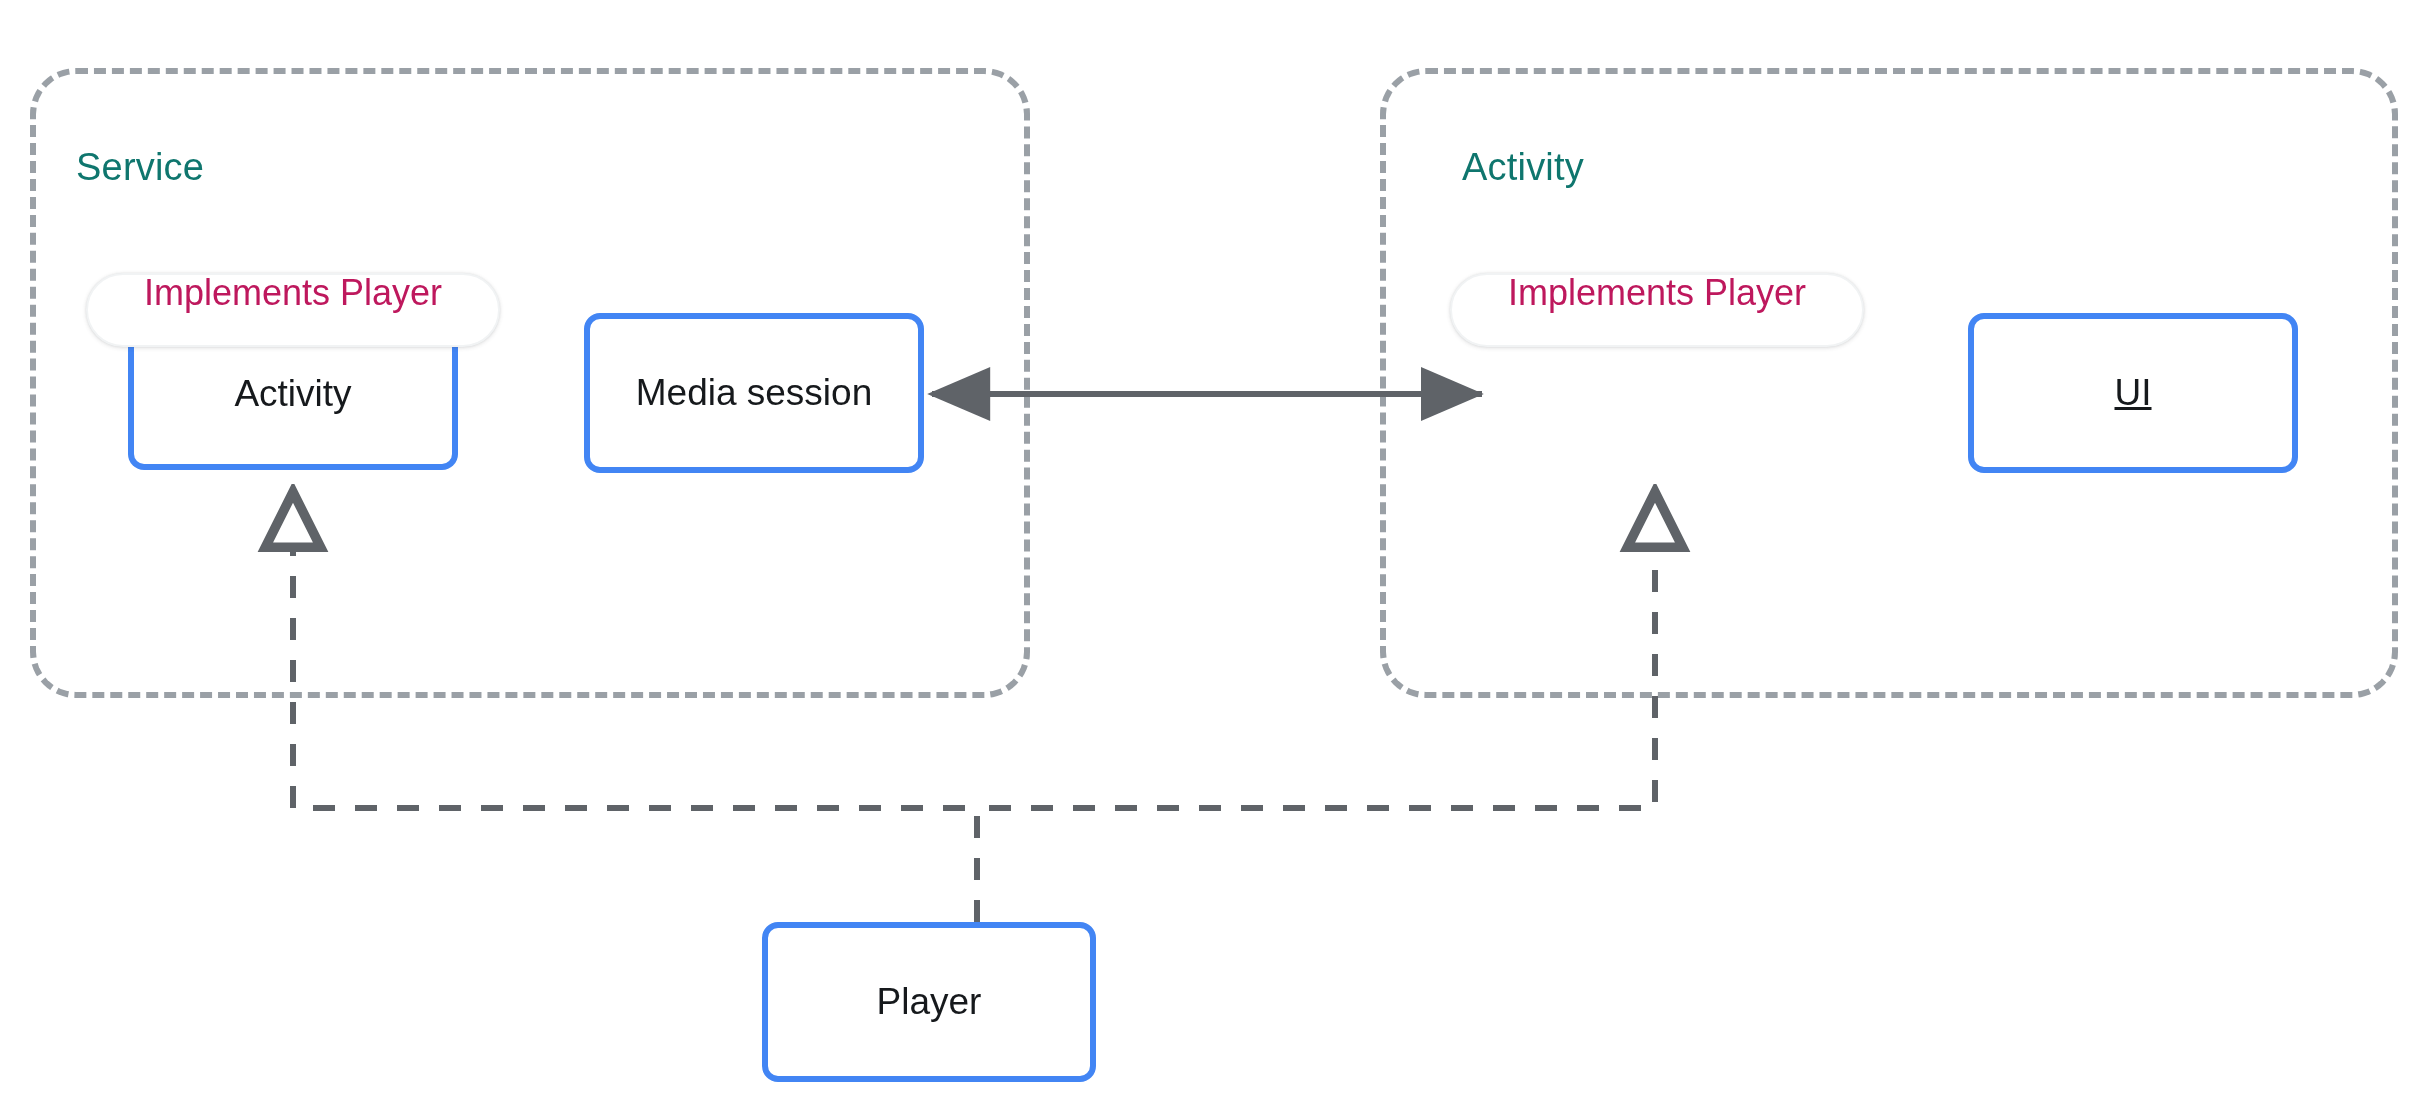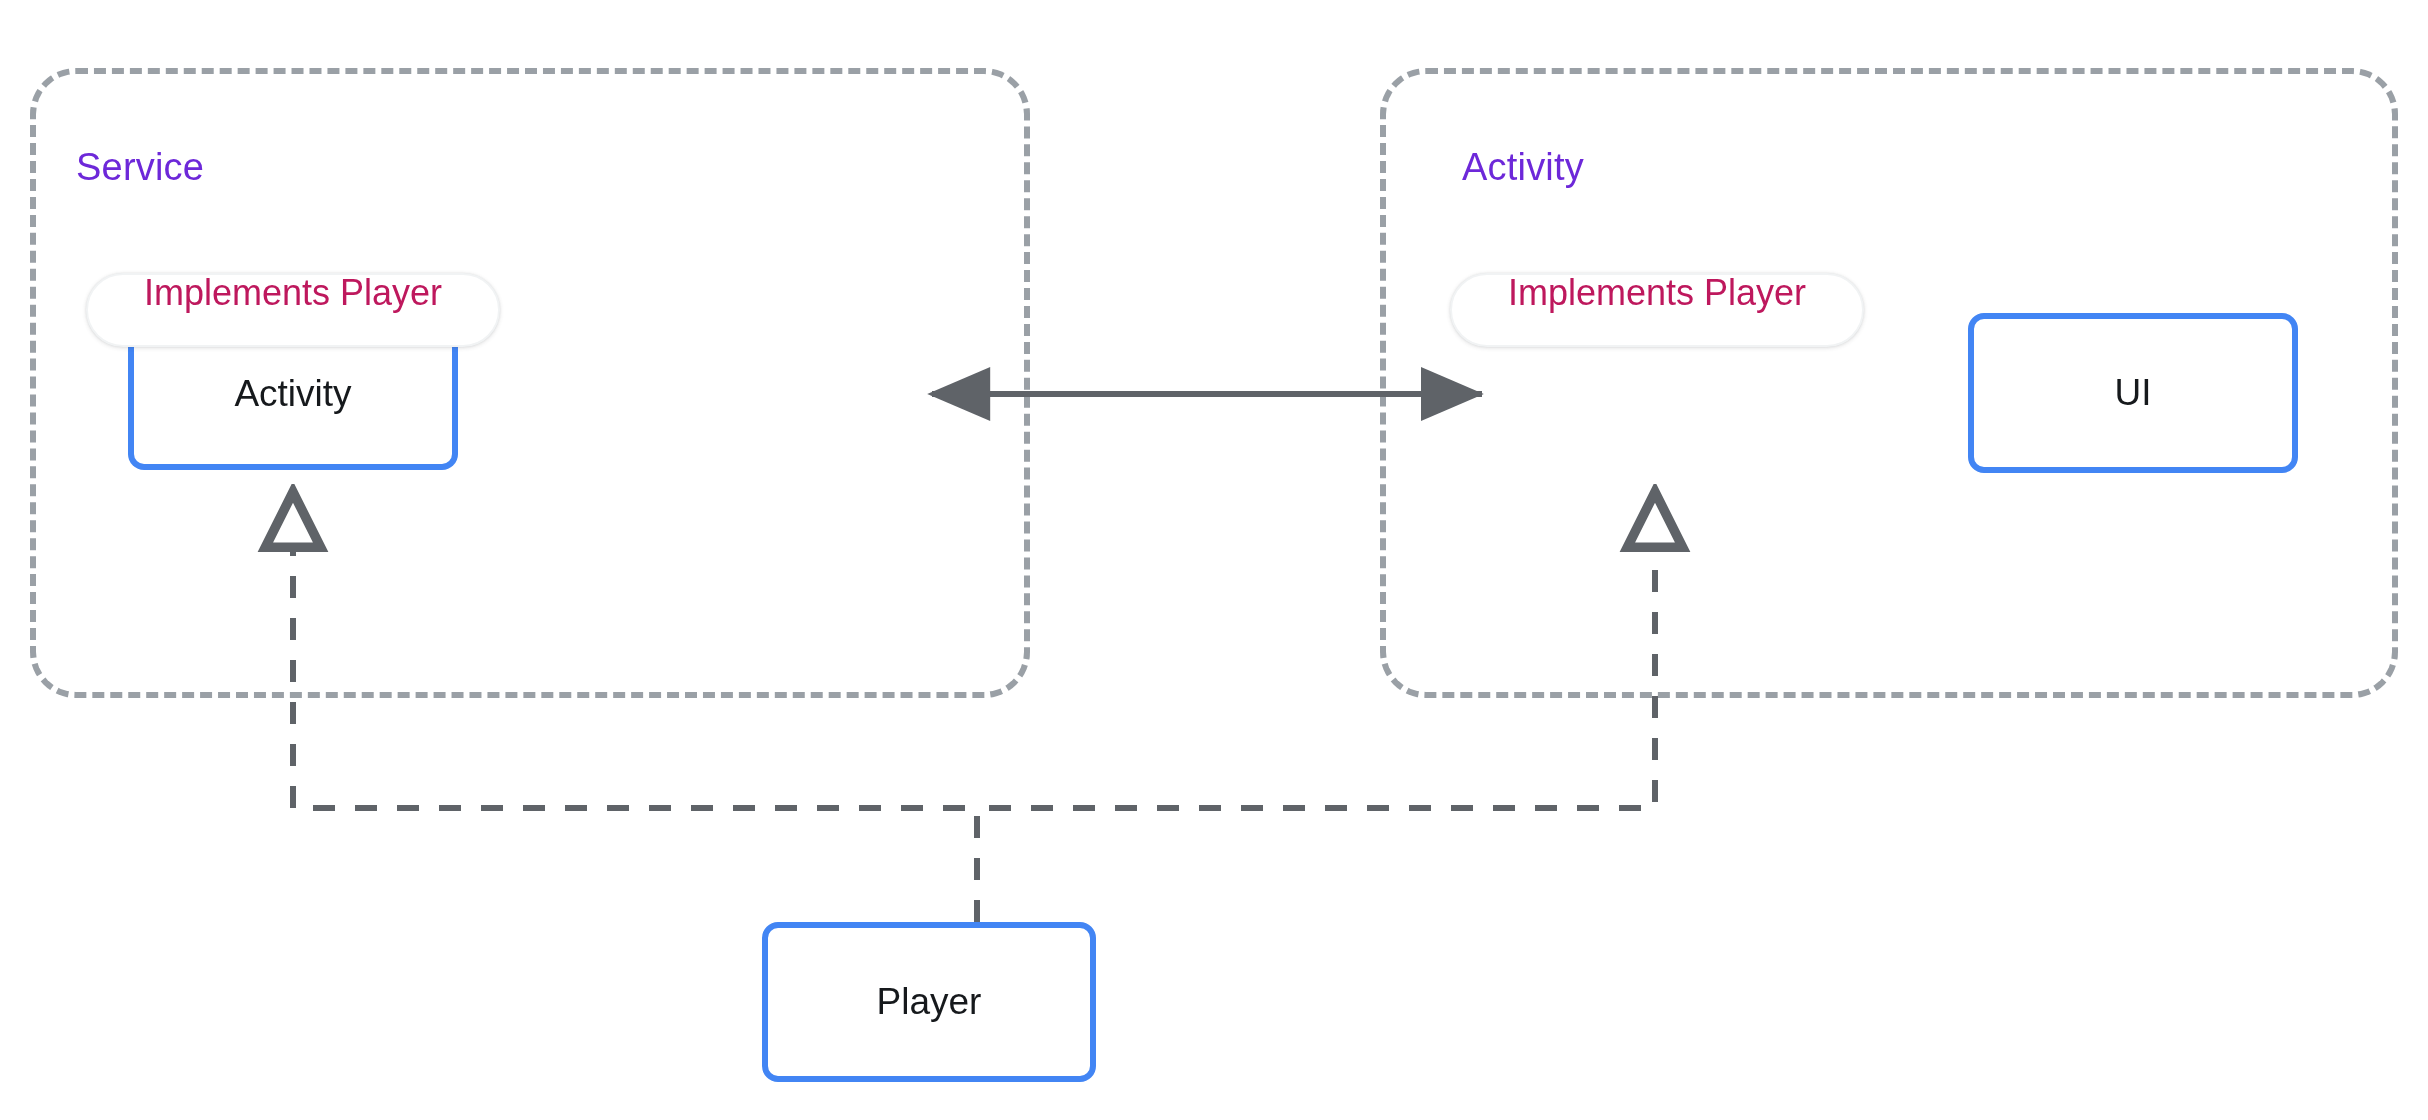--- a/index.html
+++ b/index.html
@@ -24,21 +24,21 @@
     position: absolute;
     box-sizing: border-box;
     border: 6px dashed #9aa0a6;
     border-radius: 46px;
     background: transparent;
   }
   .group-label {
     position: absolute;
     font-size: 38px;
     line-height: 1;
-    color: #6d28d9;
+    color: #0f766e;
     white-space: nowrap;
     letter-spacing: 0.2px;
   }
 
   
   .node {
     position: absolute;
     box-sizing: border-box;
     border: 6px solid #4285f4;
     border-radius: 16px;
@@ -111,23 +111,26 @@
 
     <path d="M 977,922 L 977,808 L 293,808 L 293,492" fill="none" stroke="#5f6368" stroke-width="6" stroke-dasharray="22 20" marker-end="url(#arrow-hollow-up)"></path>
 
     <path d="M 977,922 L 977,808 L 1655,808 L 1655,492" fill="none" stroke="#5f6368" stroke-width="6" stroke-dasharray="22 20" marker-end="url(#arrow-hollow-up)"></path>
   </svg>
 
   <div class="node" id="node-exoplayer" style="left: 128px; top: 318px; width: 330px; height: 152px; border-top-color: transparent;">
     <span class="node-label">Activity</span>
   </div>
 
+  <div class="node" id="node-media-session" style="left: 584px; top: 313px; width: 340px; height: 160px;">
+    <span class="node-label">Media session</span>
+  </div>
 
 
-  <div class="node" id="node-ui" style="left: 1968px; top: 313px; width: 330px; height: 160px;">
+  <div class="node" id="node-ui" style="left: 1968px; top: 313px; width: 330px; height: 160px; text-decoration: underline;">
     <span class="node-label">UI</span>
   </div>
 
   <div class="node" id="node-player" style="left: 762px; top: 922px; width: 334px; height: 160px;">
     <span class="node-label">Player</span>
   </div>
 
   <div class="pill" id="pill-exoplayer" style="left: 86px; top: 273px; width: 414px; height: 74px;">
     <span>Implements Player</span>
   </div>

